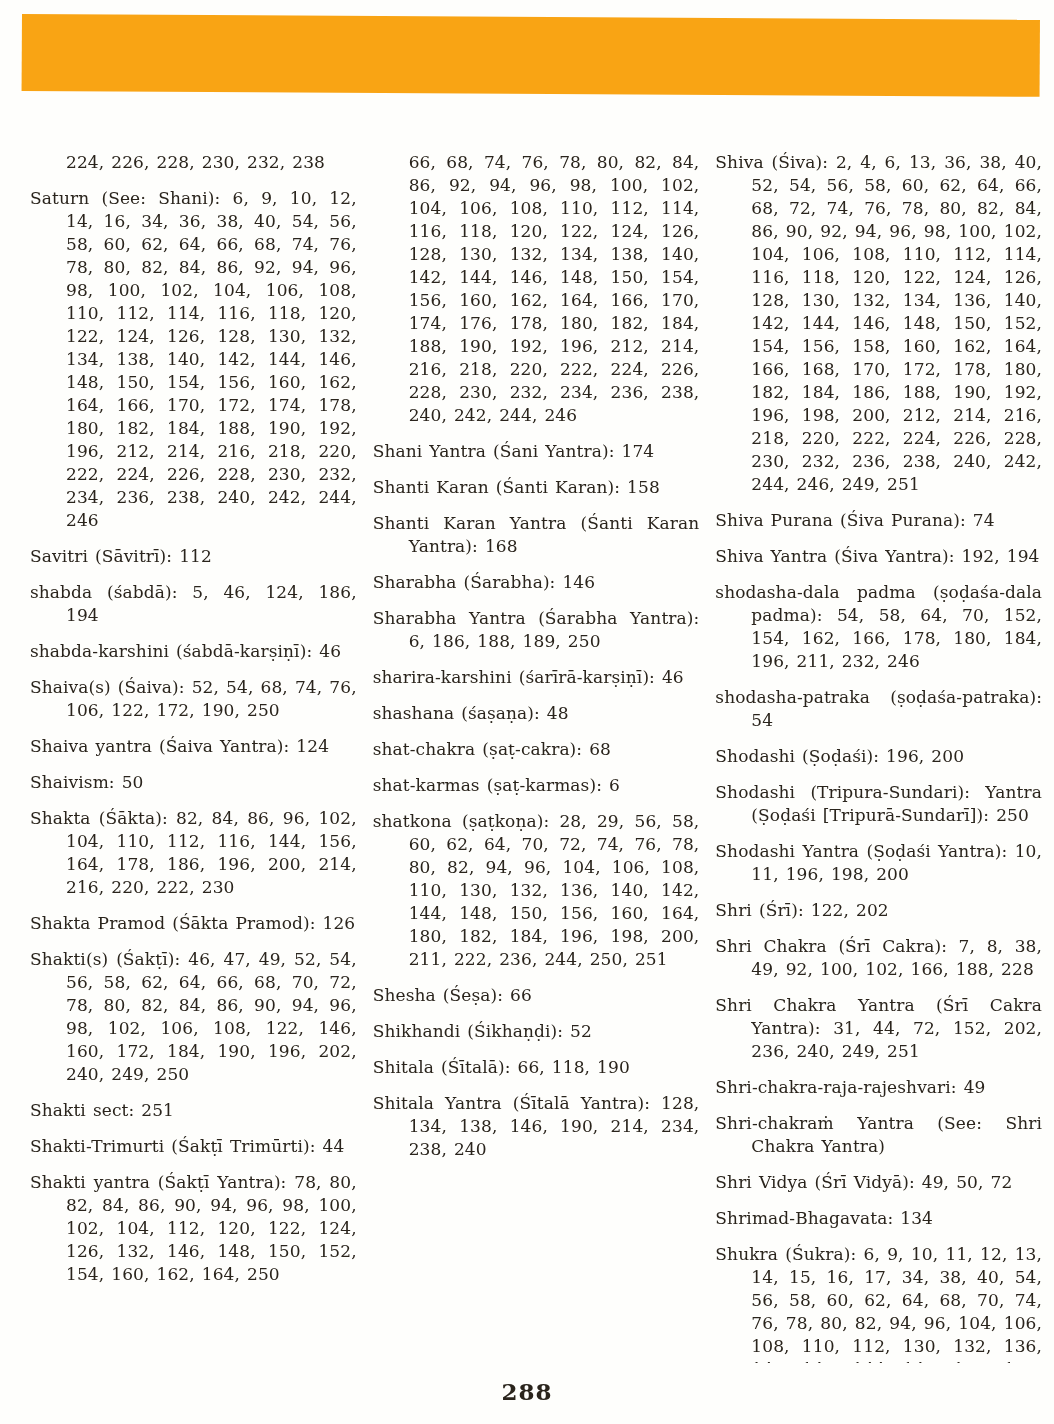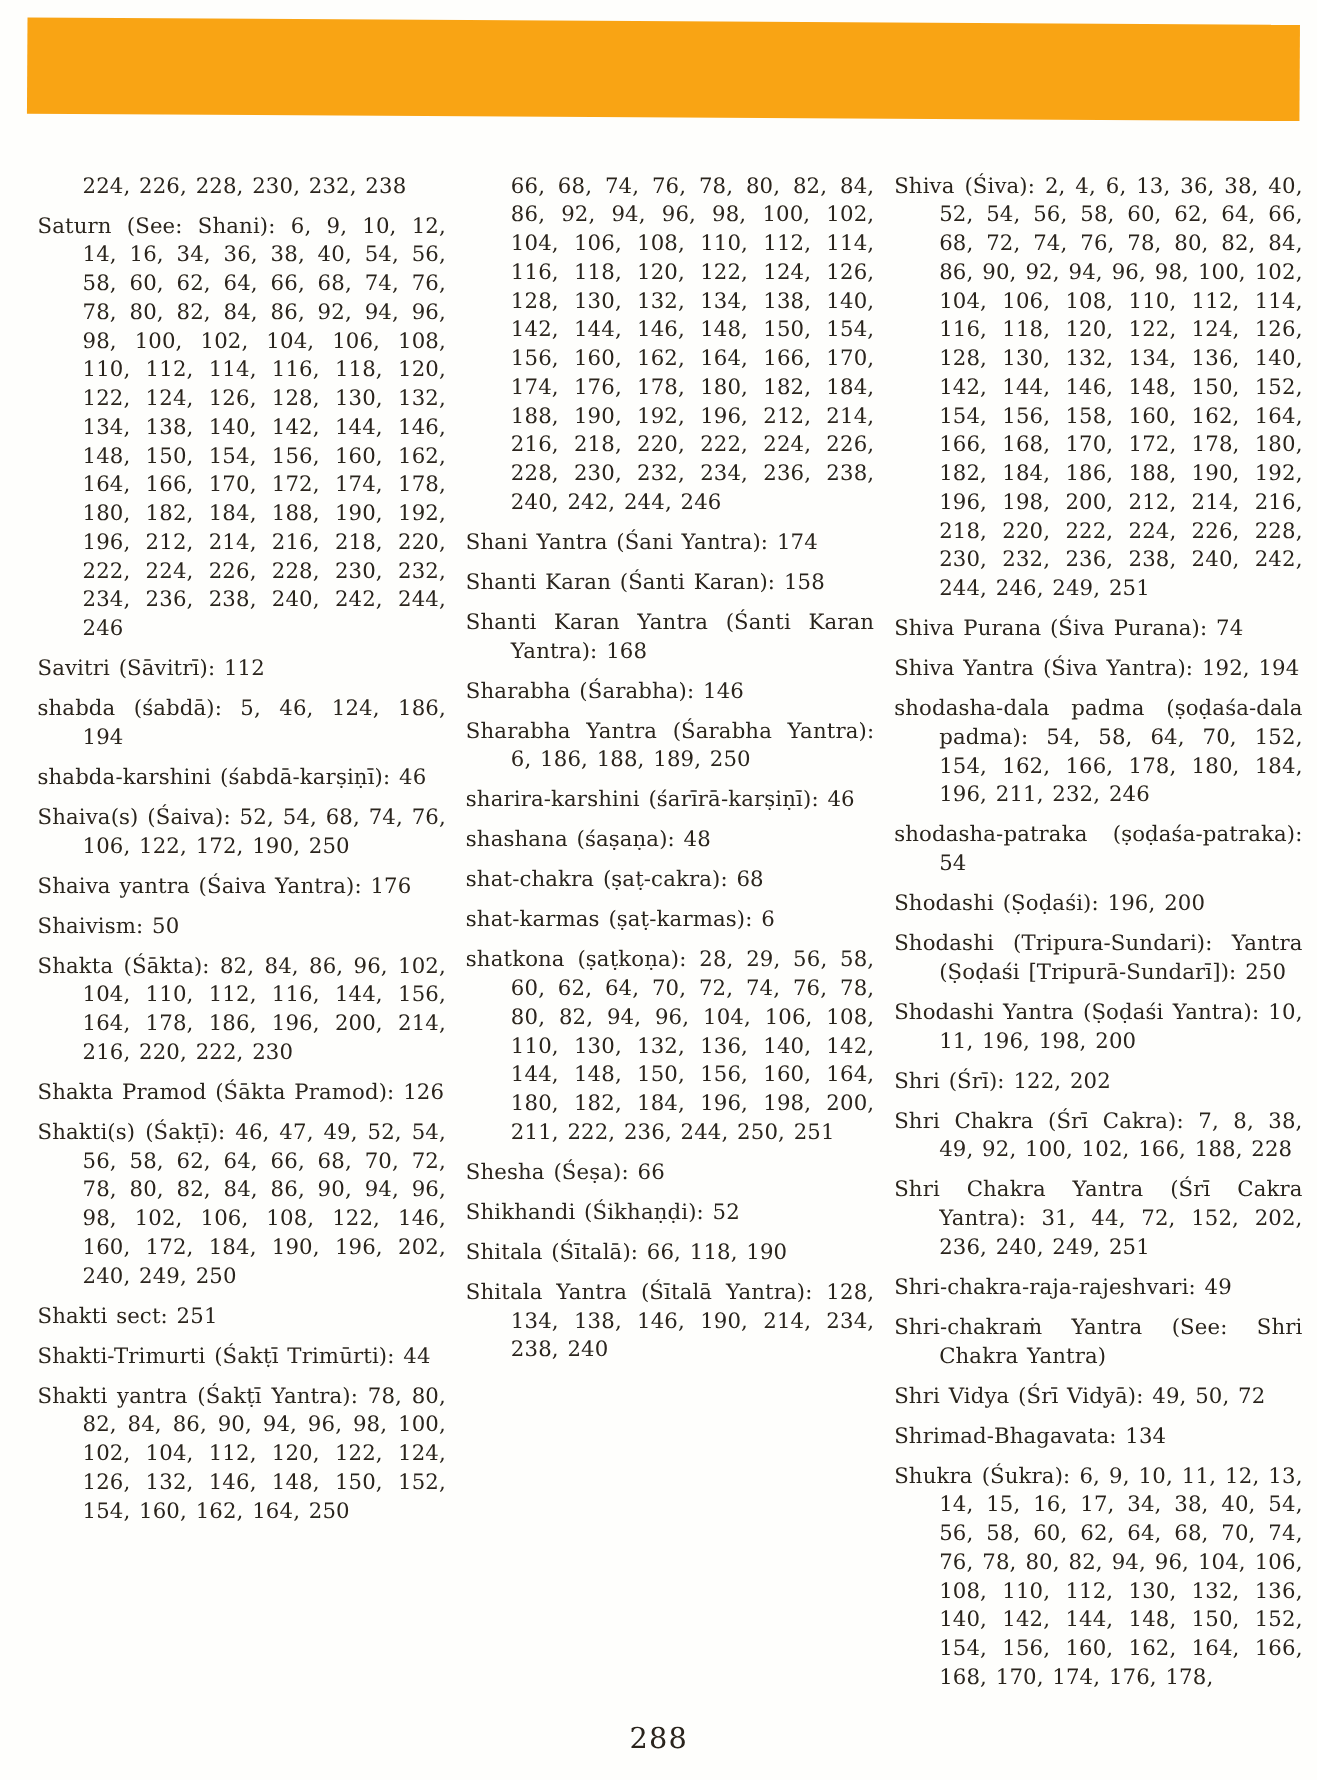--- a/index.html
+++ b/index.html
@@ -26,56 +26,56 @@
     top: 138px;
     left: 30px;
     right: 12px;
     height: 1225px;
     display: flex;
     gap: 16px;
     overflow: hidden;
   }
   .column { flex: 1 1 0; min-width: 0; }
   .entry {
-    margin: 0 0 9px 0;
+    margin: 13px 0 9px 0;
     padding-left: 36px;
     text-indent: -36px;
     font-size: 17px;
     line-height: 23px;
     text-align: justify;
     letter-spacing: 0.1px;
     word-spacing: 1.5px;
   }
   .entry.cont { text-indent: 0; }
   .page-number {
     position: absolute;
     left: 0;
     width: 100%;
     top: 1378px;
     text-align: center;
     font-size: 23px;
-    font-weight: normal;
+    font-weight: bold;
     letter-spacing: 1px;
     color: #2a241c;
   }
 </style>
 </head>
 <body>
 
 <div class="page">
   <div class="banner" style="background: rgb(249, 164, 20);"></div>
   <div class="columns">
     <div class="column">
         <p class="entry cont">224, 226, 228, 230, 232, 238</p>
         <p class="entry">Saturn (See: Shani):  6, 9, 10, 12, 14, 16, 34, 36, 38, 40, 54, 56, 58, 60, 62, 64, 66, 68, 74, 76, 78, 80, 82, 84, 86, 92, 94, 96, 98, 100, 102, 104, 106, 108, 110, 112, 114, 116, 118, 120, 122, 124, 126, 128, 130, 132, 134, 138, 140, 142, 144, 146, 148, 150, 154, 156, 160, 162, 164, 166, 170, 172, 174, 178, 180, 182, 184, 188, 190, 192, 196, 212, 214, 216, 218, 220, 222, 224, 226, 228, 230, 232, 234, 236, 238, 240, 242, 244, 246</p>
         <p class="entry">Savitri (Sāvitrī):  112</p>
         <p class="entry">shabda (śabdā):  5, 46, 124, 186, 194</p>
         <p class="entry">shabda-karshini (śabdā-karṣiṇī): 46</p>
         <p class="entry">Shaiva(s) (Śaiva):  52, 54, 68, 74, 76, 106, 122, 172, 190, 250</p>
-        <p class="entry">Shaiva yantra (Śaiva Yantra):  176</p>
+        <p class="entry">Shaiva yantra (Śaiva Yantra):  124</p>
         <p class="entry">Shaivism:  50</p>
         <p class="entry">Shakta (Śākta):  82, 84, 86, 96, 102, 104, 110, 112, 116, 144, 156, 164, 178, 186, 196, 200, 214, 216, 220, 222, 230</p>
         <p class="entry">Shakta Pramod (Śākta Pramod):  126</p>
         <p class="entry">Shakti(s) (Śakṭī):  46, 47, 49, 52, 54, 56, 58, 62, 64, 66, 68, 70, 72, 78, 80, 82, 84, 86, 90, 94, 96, 98, 102, 106, 108, 122, 146, 160, 172, 184, 190, 196, 202, 240, 249, 250</p>
         <p class="entry">Shakti sect:  251</p>
         <p class="entry">Shakti-Trimurti (Śakṭī Trimūrti):  44</p>
         <p class="entry">Shakti yantra (Śakṭī Yantra):  78, 80, 82, 84, 86, 90, 94, 96, 98, 100, 102, 104, 112, 120, 122, 124, 126, 132, 146, 148, 150, 152, 154, 160, 162, 164, 250</p>
       </div>
     <div class="column">
         <p class="entry cont">66, 68, 74, 76, 78, 80, 82, 84, 86, 92, 94, 96, 98, 100, 102, 104, 106, 108, 110, 112, 114, 116, 118, 120, 122, 124, 126, 128, 130, 132, 134, 138, 140, 142, 144, 146, 148, 150, 154, 156, 160, 162, 164, 166, 170, 174, 176, 178, 180, 182, 184, 188, 190, 192, 196, 212, 214, 216, 218, 220, 222, 224, 226, 228, 230, 232, 234, 236, 238, 240, 242, 244, 246</p>

